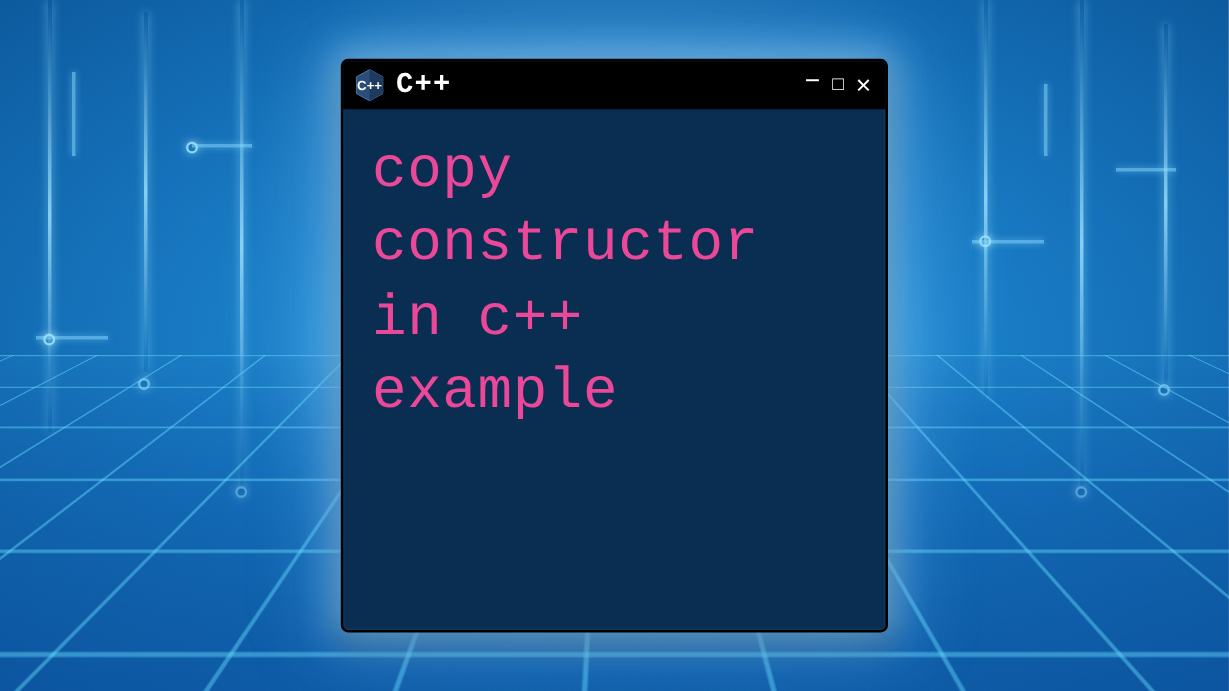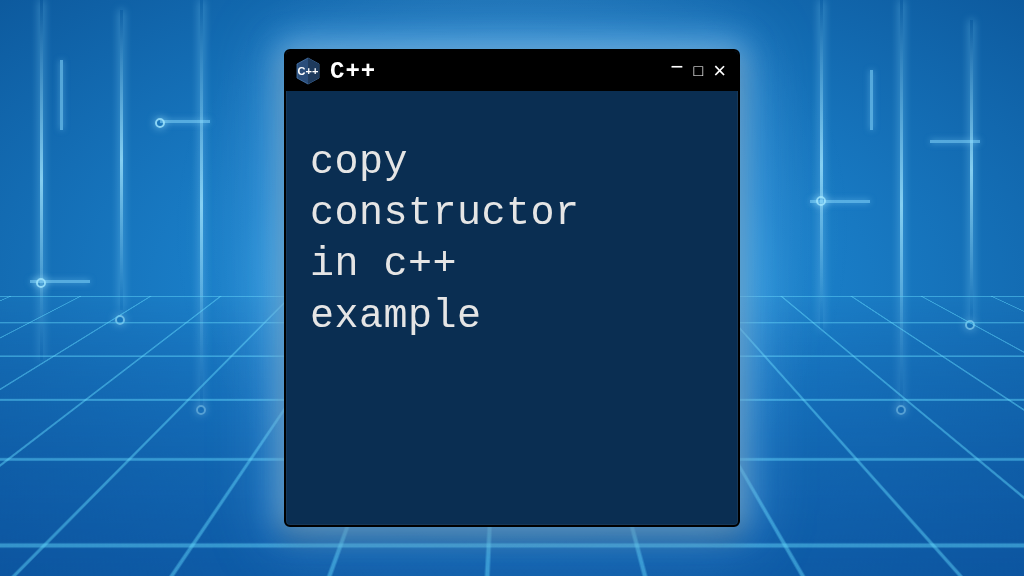--- a/index.html
+++ b/index.html
@@ -135,27 +135,26 @@
       padding: 0 2px;
     }
 
     .ctrl.min { transform: translateY(-4px); }
     .ctrl.max { font-size: 16px; }
     .ctrl.close { font-size: 22px; }
 
     .terminal-body {
       flex: 1;
       padding: 22px 24px;
-      color: #e5e5e5;
+      color: #ec4899;
       font-family: 'Courier New', 'Consolas', monospace;
-      font-size: 40px;
+      font-size: 48px;
       line-height: 1.28;
       letter-spacing: 0.5px;
       white-space: pre-line;
-      margin-top: 24px;
     }
   </style>
 </head>
 <body>
 
 <div class="bg-layer">
   <div class="circuit-lines">
     <div class="vline" style="left:40px; top:0; height:360px;"></div>
     <div class="vline" style="left:120px; top:10px; height:300px;"></div>
     <div class="vline" style="left:200px; top:0; height:410px;"></div>

